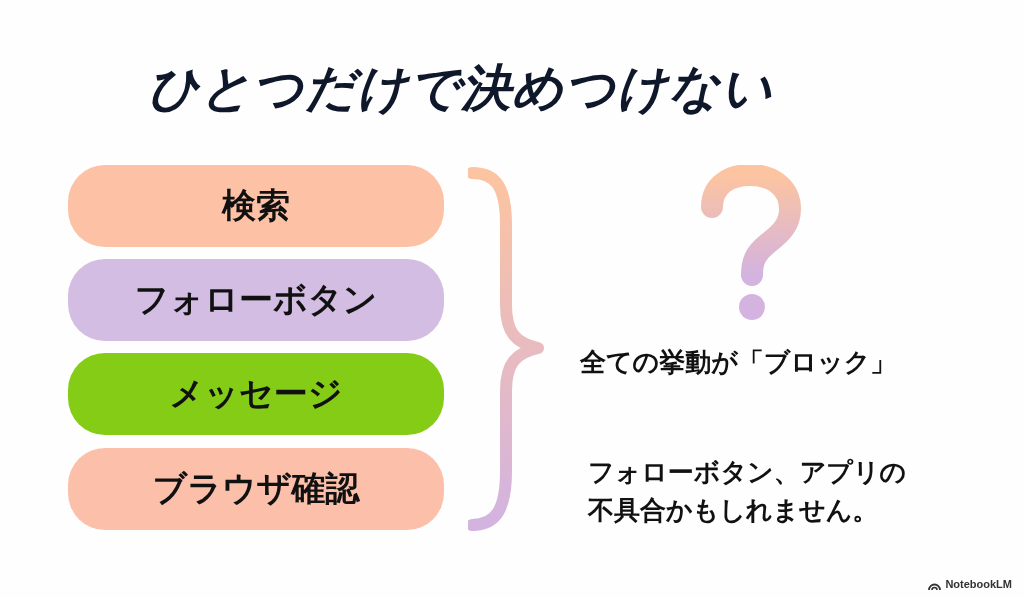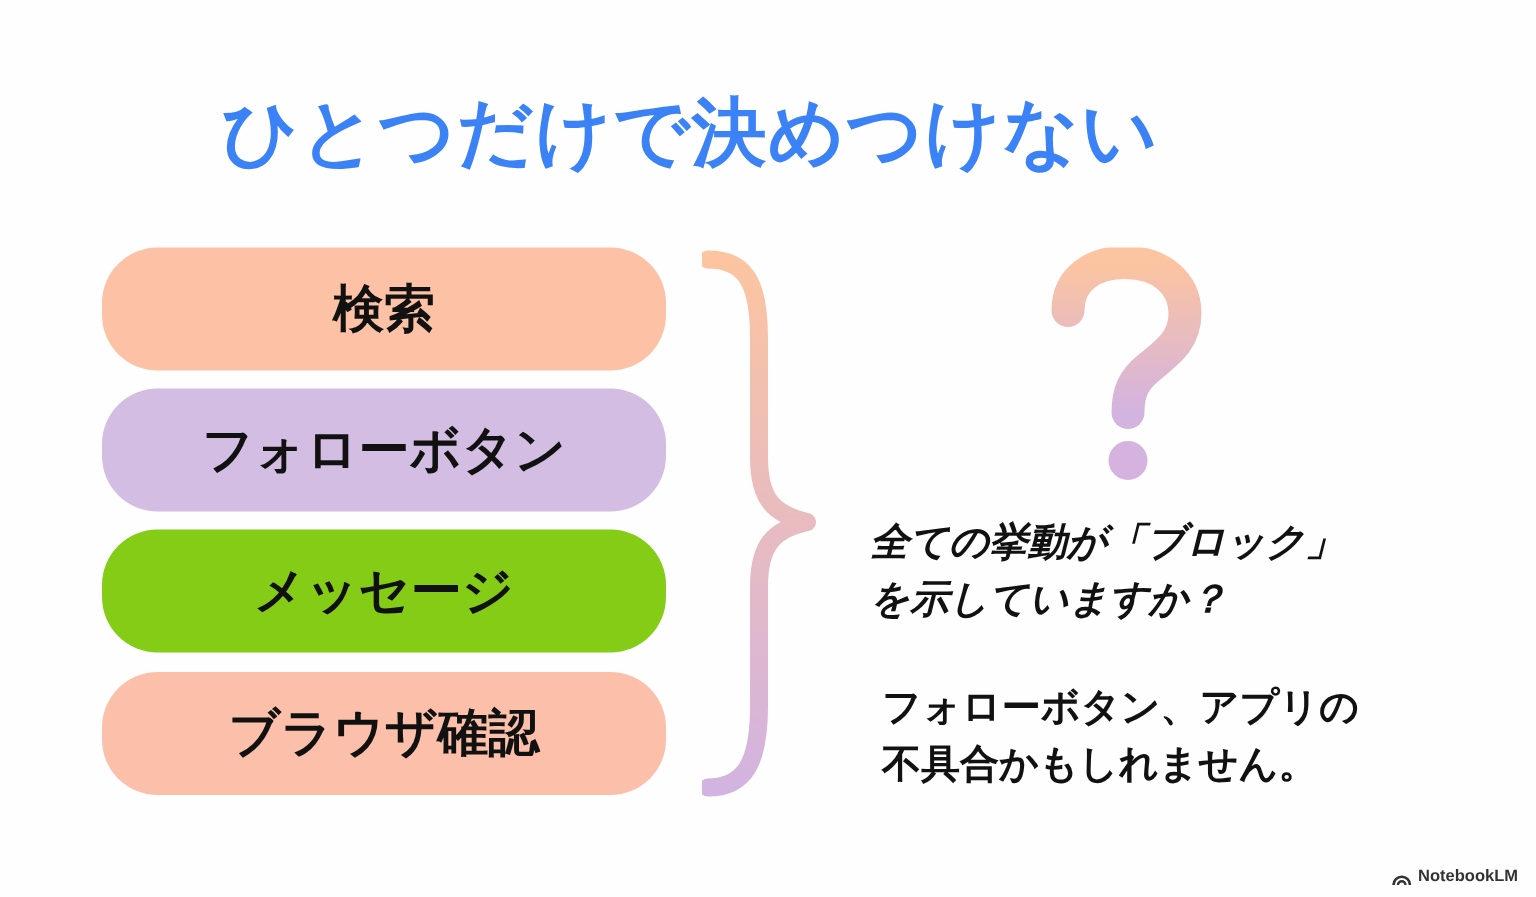--- a/index.html
+++ b/index.html
@@ -6,40 +6,39 @@
     body {
       width: 1024px; height: 598px; overflow: hidden;
       background: #fefefe;
       position: relative;
       font-family: "DejaVu Sans", "Liberation Sans", sans-serif;
       color: #111;
     }
     .title {
       position: absolute; left: 148px; top: 55px;
       font-size: 50px; font-weight: 900; letter-spacing: 1px;
-      white-space: nowrap; color: #3b82f6;
+      white-space: nowrap; color: #0f172a; font-style: italic;
     }
     .pill {
       position: absolute; left: 68px; width: 376px; height: 82px;
       border-radius: 37px;
       display: flex; align-items: center; justify-content: center;
       font-size: 34px; font-weight: 900; color: #111;
       white-space: nowrap;
     }
     .brace {
       position: absolute; left: 468px; top: 165px; width: 80px; height: 370px;
     }
     .qmark {
       position: absolute; left: 690px; top: 165px; width: 120px; height: 160px;
     }
     .question {
       position: absolute; left: 580px; top: 343px;
       font-size: 26px; font-weight: 900; line-height: 38px;
       white-space: nowrap;
-      font-style: italic;
     }
     .note {
       position: absolute; left: 588px; top: 453px;
       font-size: 26px; font-weight: 900; line-height: 38px;
       white-space: nowrap;
     }
     .brand {
       position: absolute; right: 12px; bottom: 8px;
       display: flex; align-items: flex-end; gap: 4px;
       font-size: 11px; font-weight: 700; color: #333;
@@ -81,21 +80,20 @@
         <stop offset="0" stop-color="#fcc4a0"></stop>
         <stop offset="1" stop-color="#d3b3e0"></stop>
       </linearGradient>
     </defs>
     <path d="M22 42 C 22 20, 40 10, 60 10 C 84 10, 100 24, 100 44 C 100 62, 88 70, 76 80 C 66 88, 62 96, 62 110" fill="none" stroke="url(#qg)" stroke-width="22" stroke-linecap="round"></path>
     <circle cx="62" cy="142" r="13" fill="#d5b3e0"></circle>
   </svg>
 
   <div class="question">
     <div>全ての挙動が「ブロック」</div>
-    <div>を示していますか？</div>
   </div>
 
   <div class="note">
     <div>フォローボタン、アプリの</div>
     <div>不具合かもしれません。</div>
   </div>
 
   <div class="brand">
     <svg width="13" height="9" viewBox="0 0 13 9">
       <path d="M1 9 A5.5 5.5 0 0 1 12 9" fill="none" stroke="#333" stroke-width="1.8"></path>

